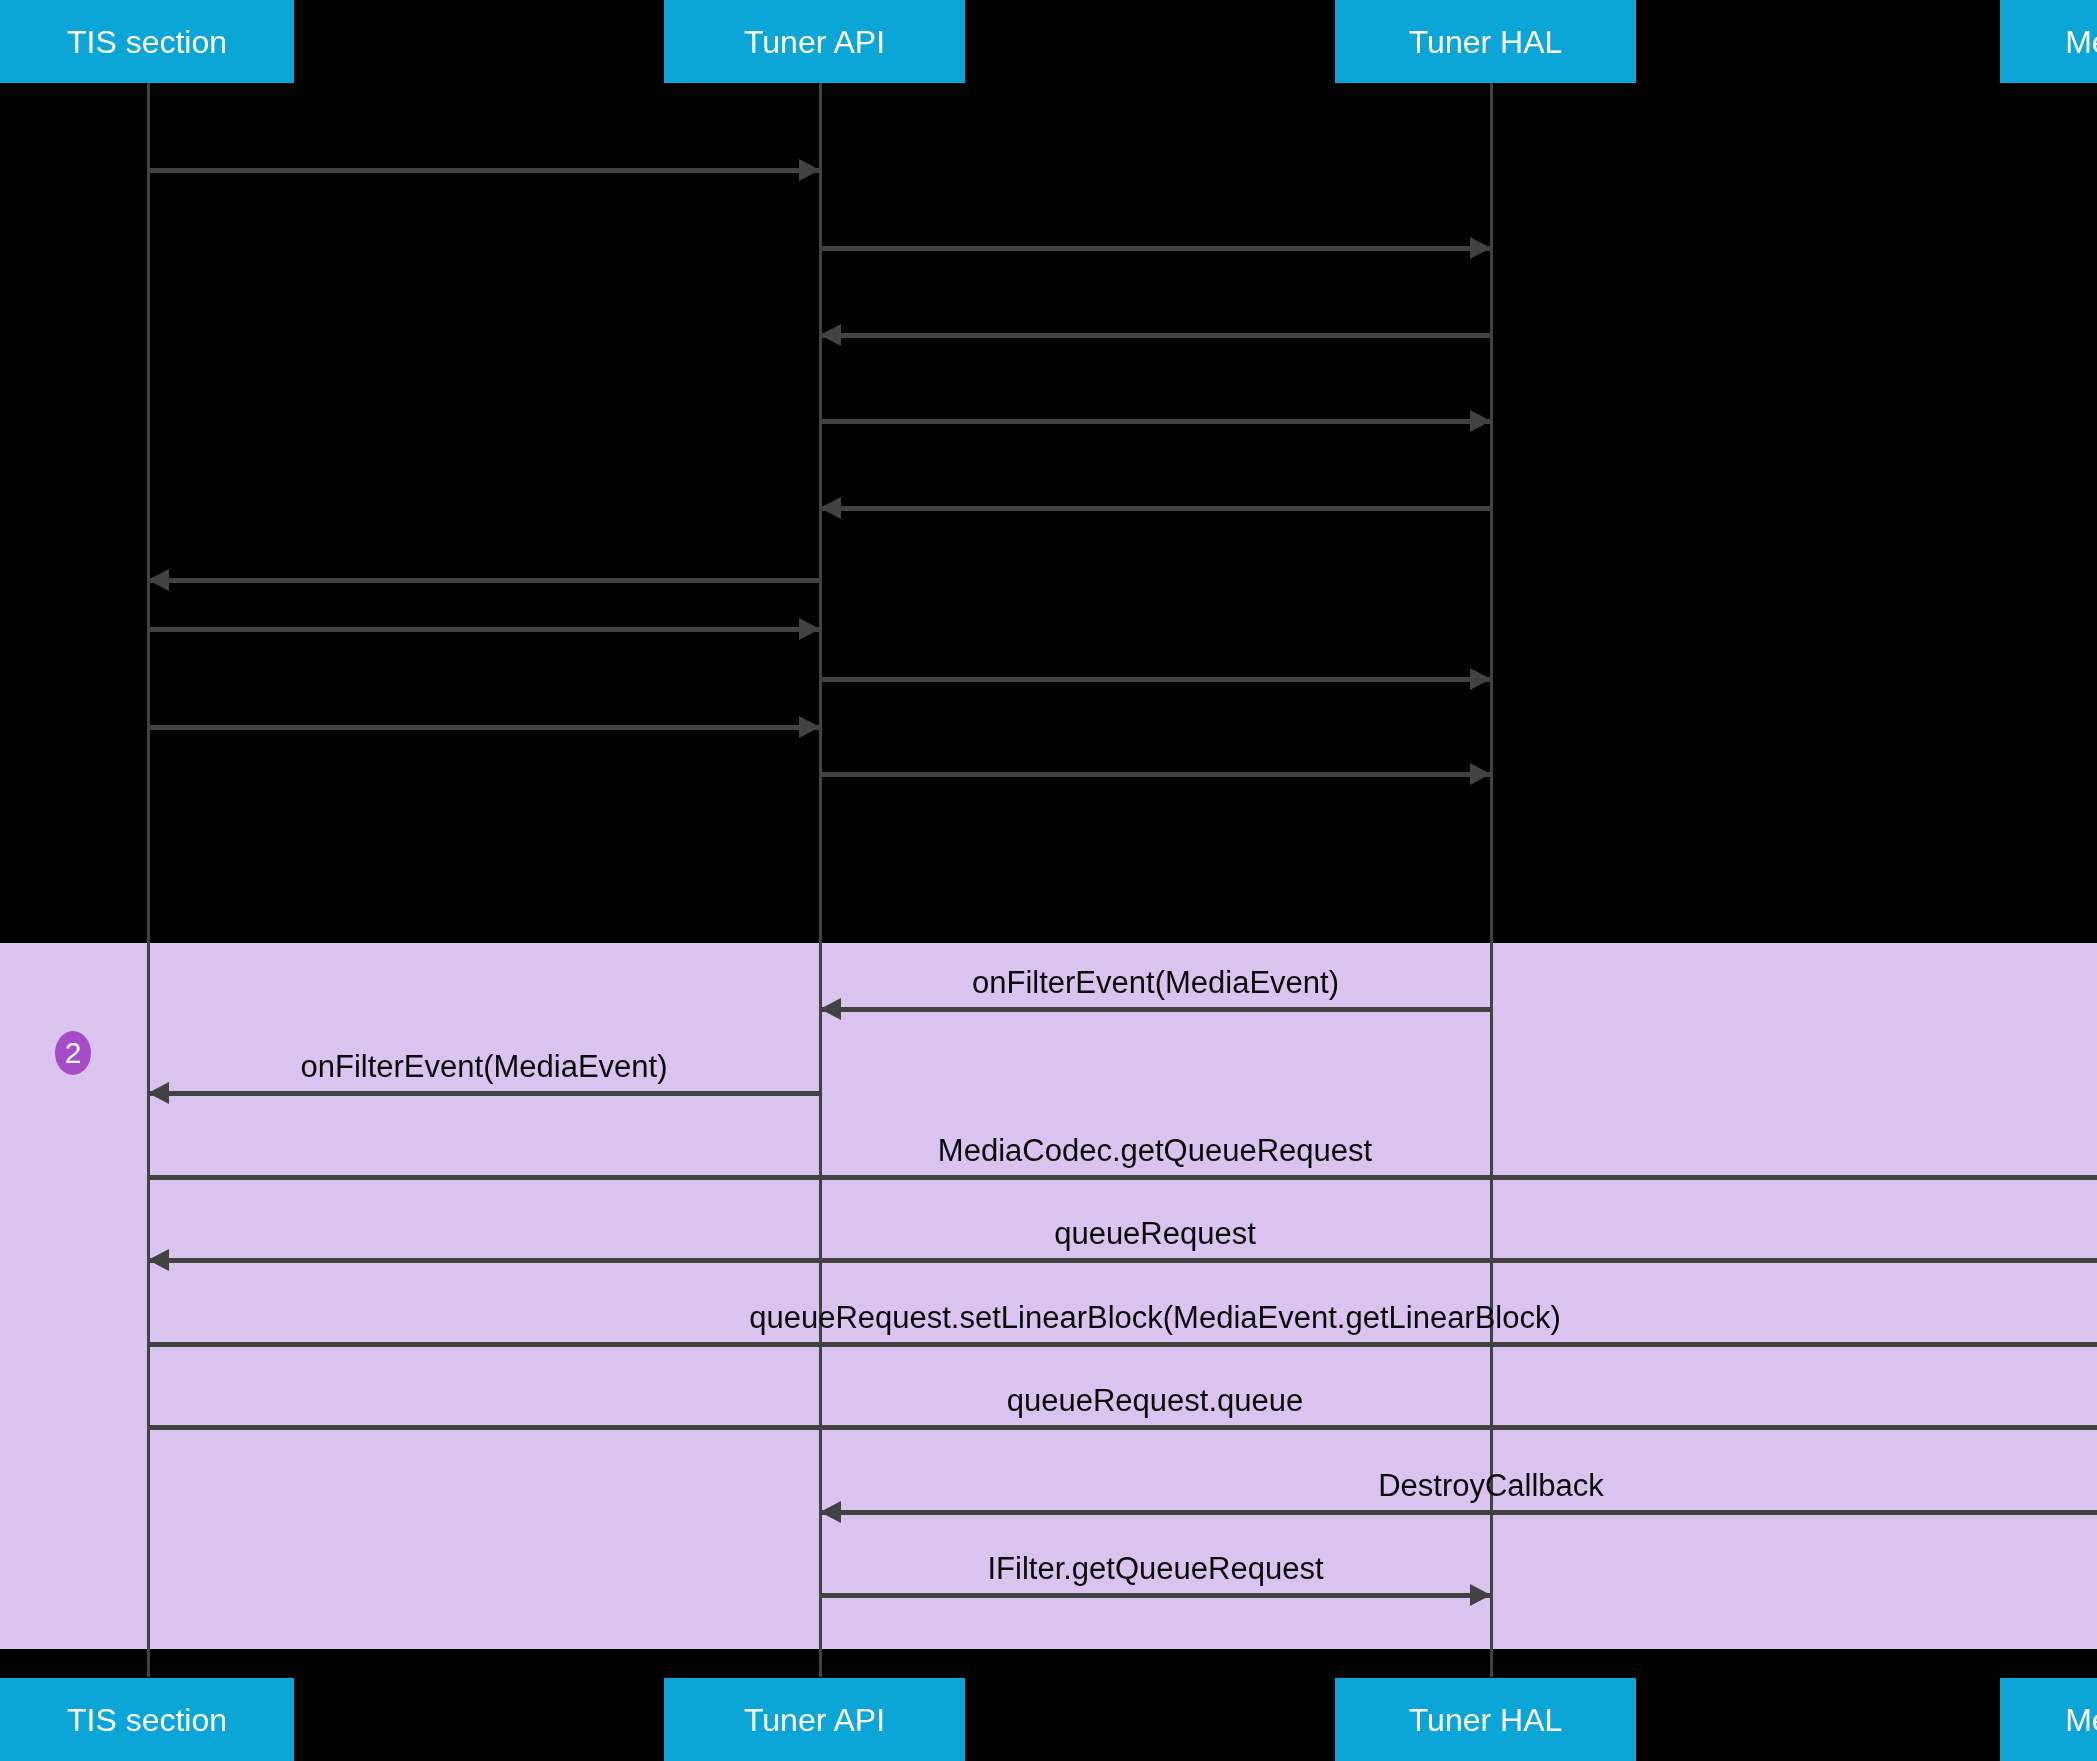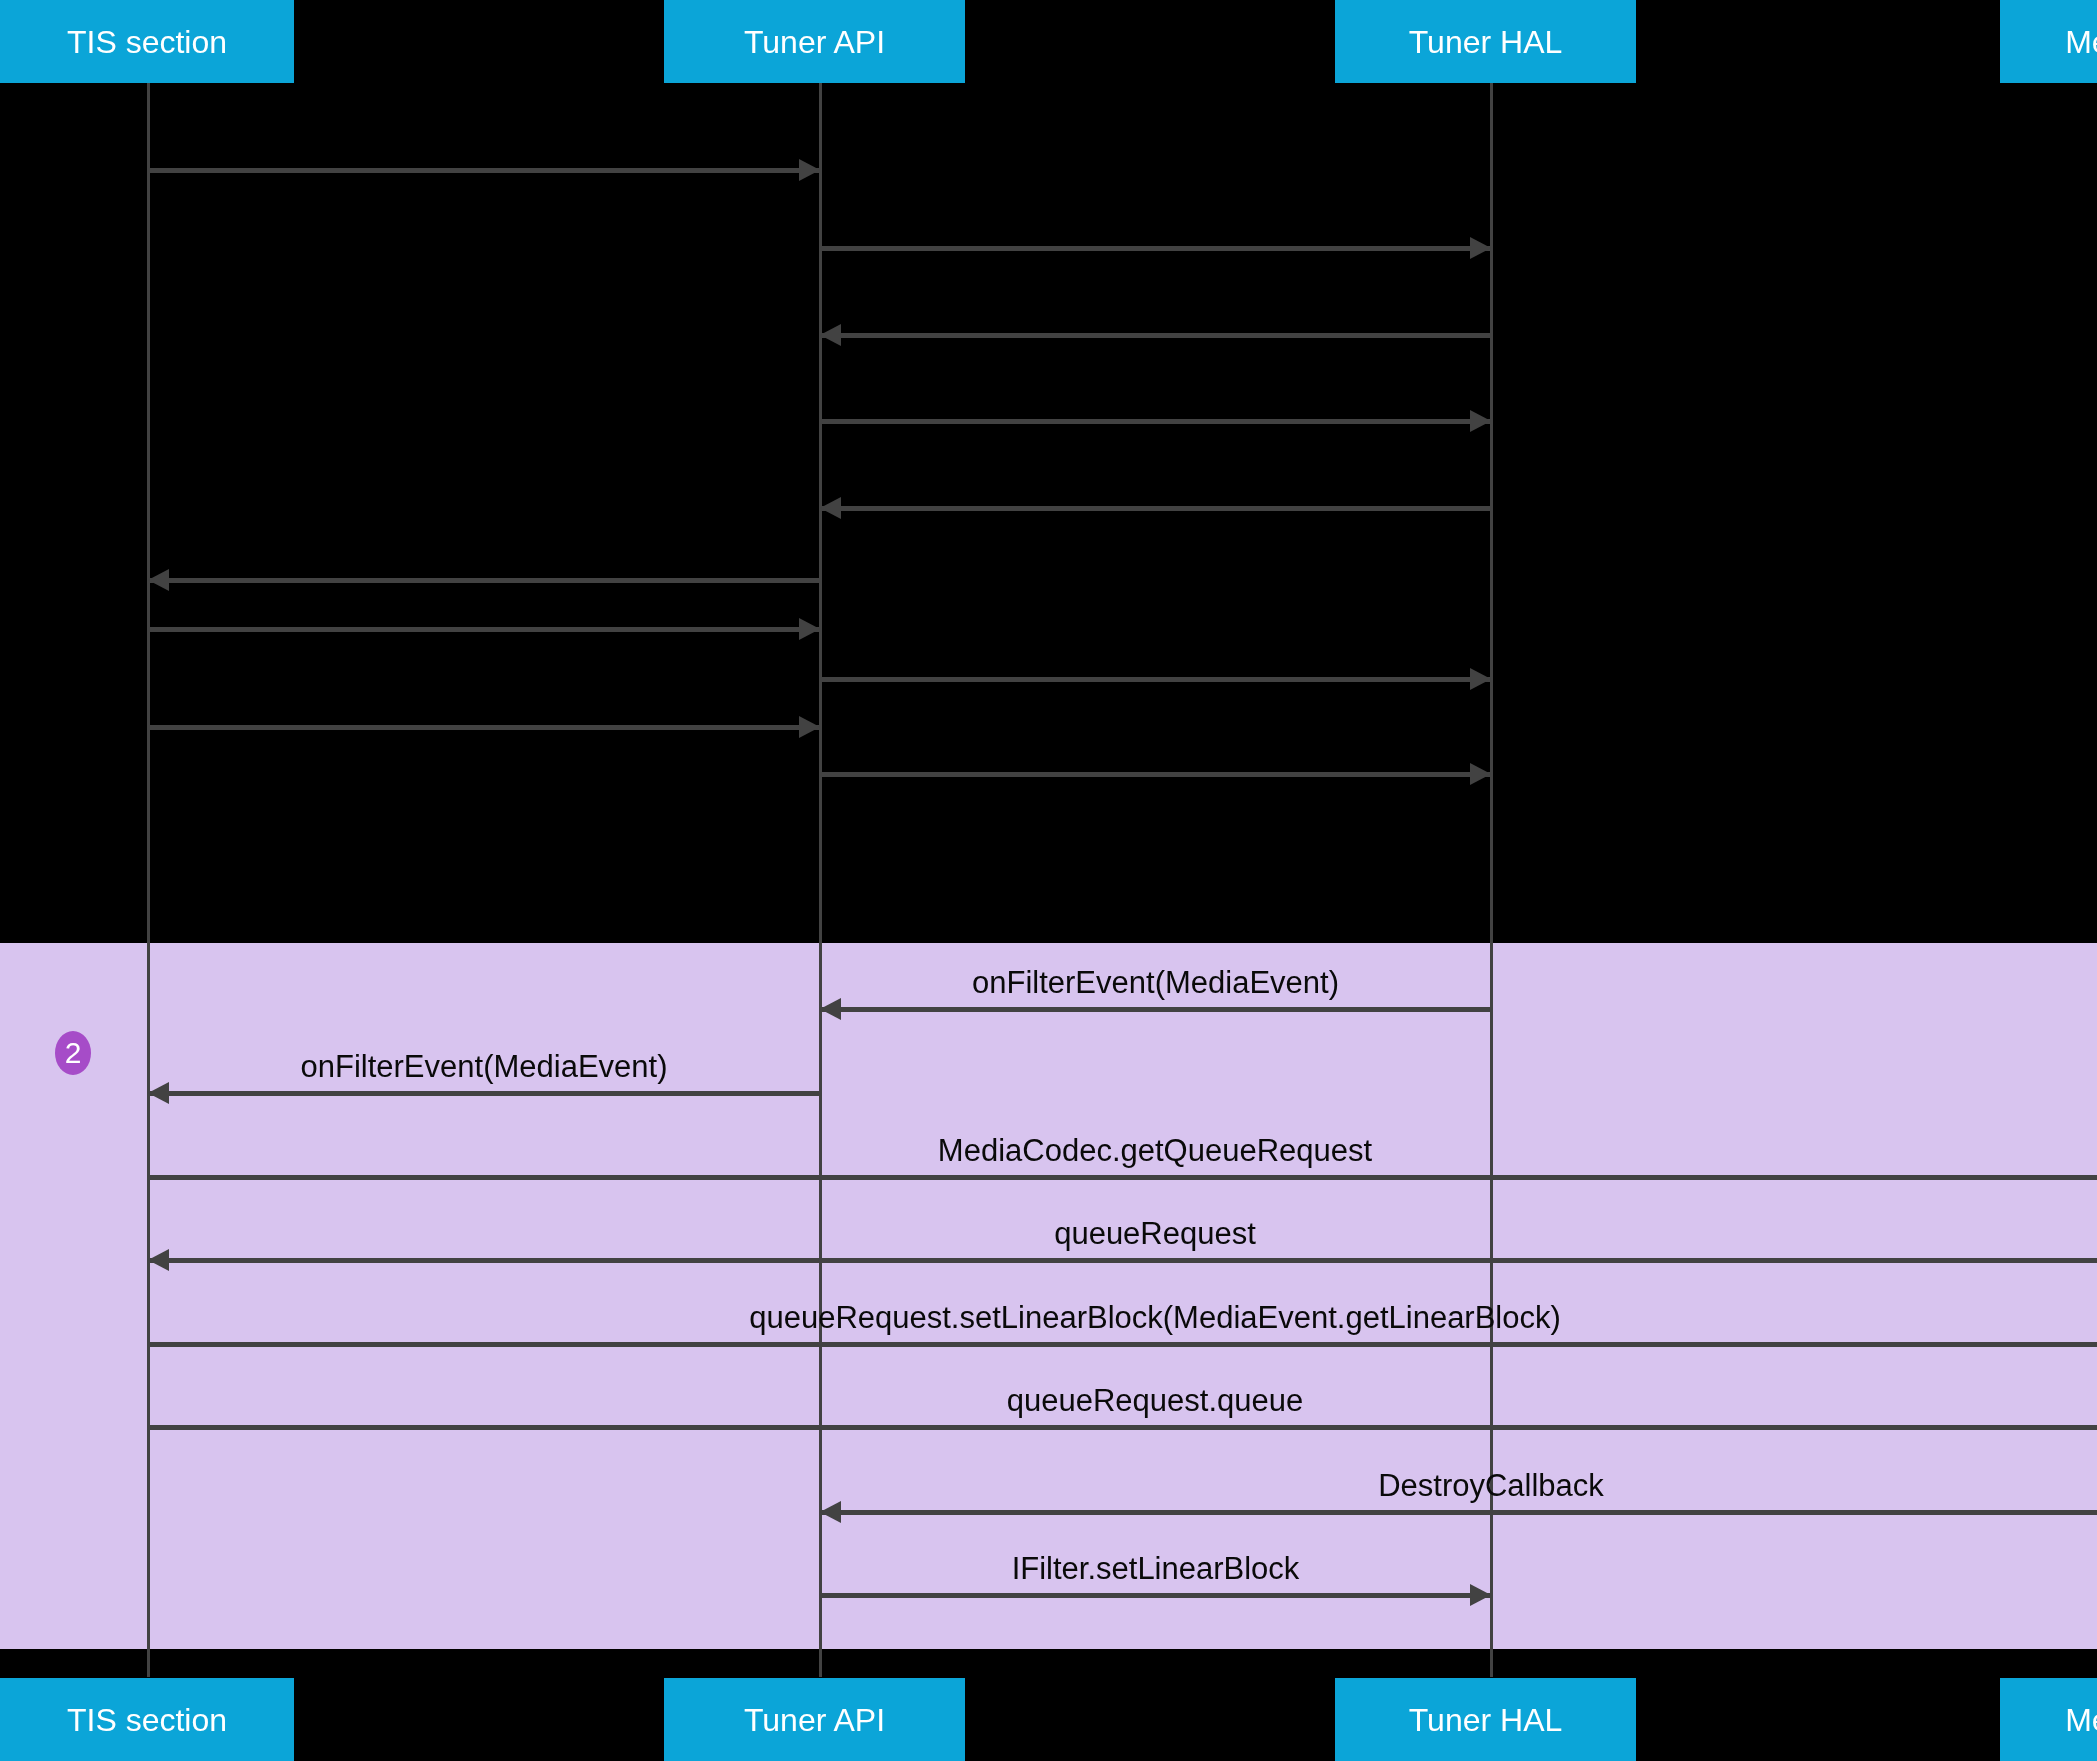--- a/index.html
+++ b/index.html
@@ -169,21 +169,21 @@
         <div class="label" style="color: rgb(10, 10, 10);">queueRequest.queue</div>
       </div>
       <div class="msg left" style="left: 820px; top: 1510px; width: 1342px;">
         <div class="shaft" style="width: 1342px; background: rgb(66, 66, 66);"></div>
         <div class="head" style="left: 0px; border-right-color: rgb(66, 66, 66);"></div>
         <div class="label" style="color: rgb(10, 10, 10);">DestroyCallback</div>
       </div>
       <div class="msg right" style="left: 820px; top: 1593px; width: 671px;">
         <div class="shaft" style="width: 671px; background: rgb(66, 66, 66);"></div>
         <div class="head" style="left: 650px; border-left-color: rgb(66, 66, 66);"></div>
-        <div class="label" style="color: rgb(10, 10, 10);">IFilter.setLinearBlock</div>
+        <div class="label" style="color: rgb(10, 10, 10);">IFilter.getQueueRequest</div>
       </div>
     </div>
 
   <div id="header-actors">
       <div class="actor-box" style="left: 0px; top: 0px; width: 294px; height: 83px; background: rgb(11, 165, 216); color: rgb(255, 255, 255);">
         <span>TIS section</span>
       </div>
       <div class="actor-box" style="left: 664px; top: 0px; width: 301px; height: 83px; background: rgb(11, 165, 216); color: rgb(255, 255, 255);">
         <span>Tuner API</span>
       </div>

